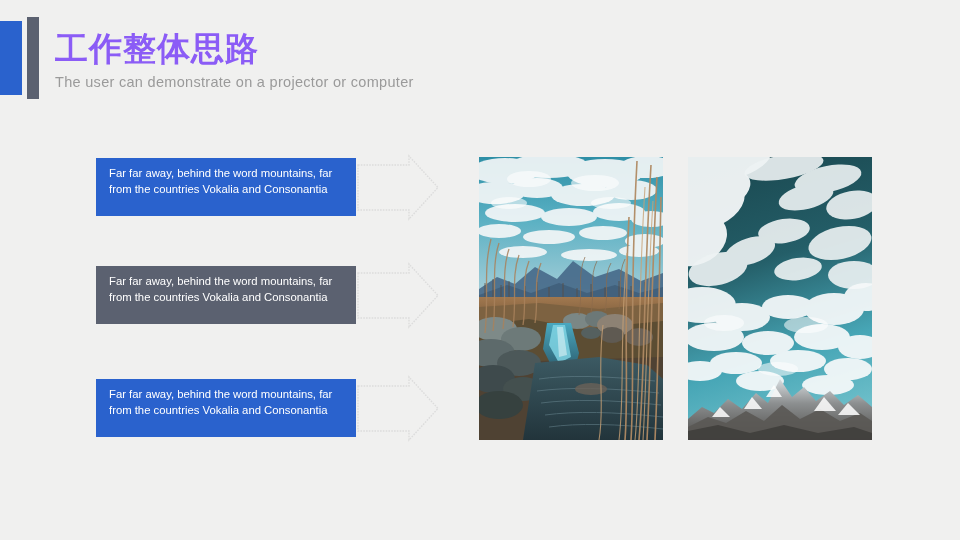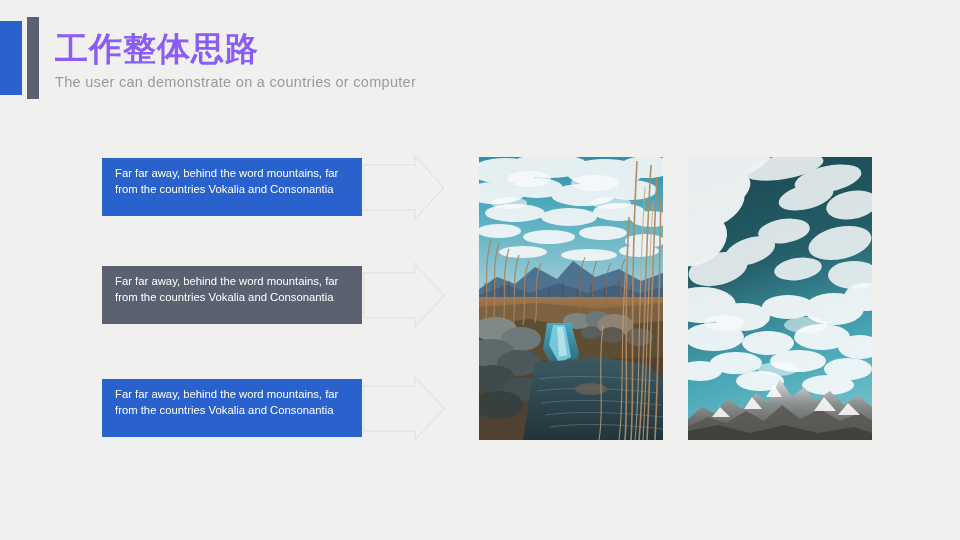--- a/index.html
+++ b/index.html
@@ -49,21 +49,21 @@
     top: 74px;
     font-size: 14.5px;
     color: #9a9a9a;
     letter-spacing: 0.3px;
     white-space: nowrap;
   }
 
   
   .row {
     position: absolute;
-    left: 102px;
+    left: 96px;
     width: 341px;
     height: 75px;
   }
   .row-1 { top: 150px; }
   .row-2 { top: 258px; }
   .row-3 { top: 371px; }
 
   .text-card {
     position: absolute;
     left: 0px;
@@ -110,21 +110,21 @@
 </style>
 </head>
 <body>
 
 <div class="bg-plate"></div>
 
 <div class="header-accent-blue"></div>
 <div class="header-accent-gray"></div>
 
 <div class="slide-title">工作整体思路</div>
-<div class="slide-subtitle">The user can demonstrate on a countries or computer</div>
+<div class="slide-subtitle">The user can demonstrate on a projector or computer</div>
 
 <div class="row row-1">
   <div class="text-card blue">Far far away, behind the word mountains, far from the countries Vokalia and Consonantia</div>
   <div class="arrow">
     <svg width="86" height="75" viewBox="0 0 86 75" xmlns="http://www.w3.org/2000/svg">
       <polygon points="3,15 54,15 54,6 83,37.5 54,69 54,60 3,60" fill="none" stroke="#dcdcdc" stroke-width="1.4" stroke-dasharray="1.6 1.2" stroke-linejoin="miter"></polygon>
     </svg>
   </div>
 </div>
 

